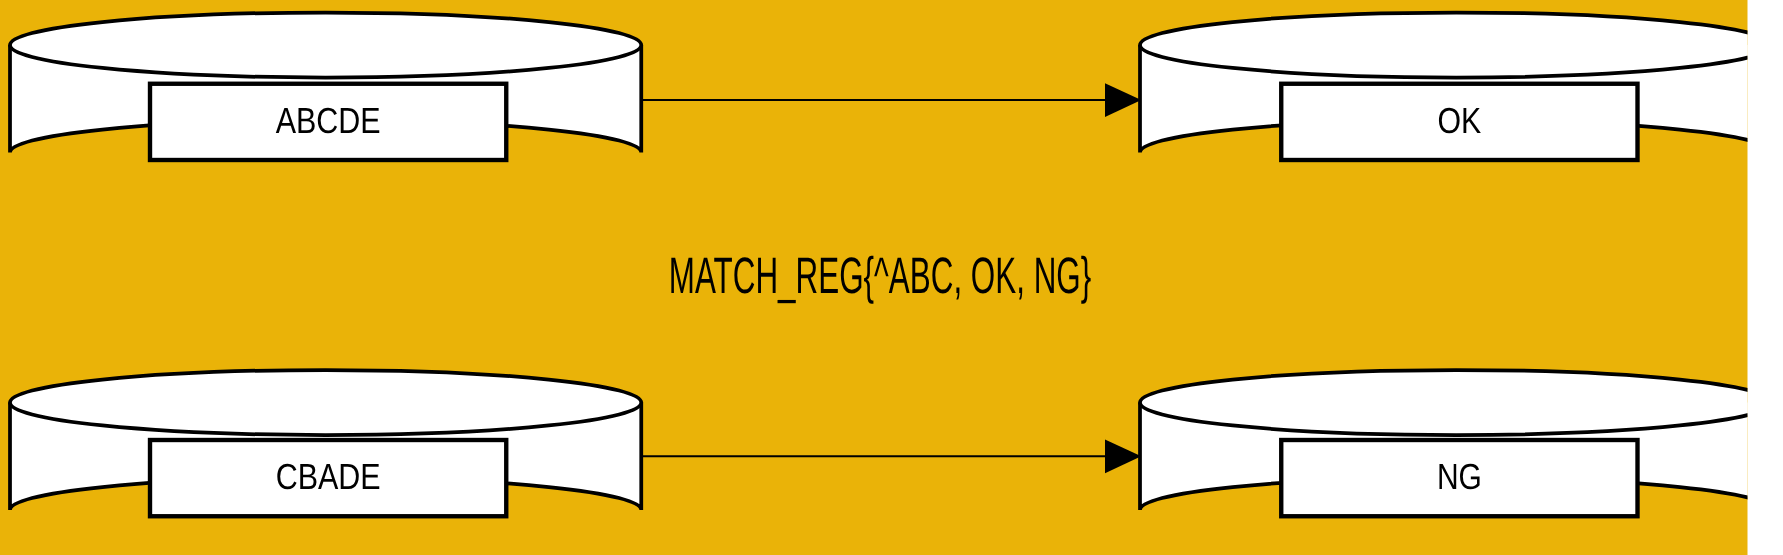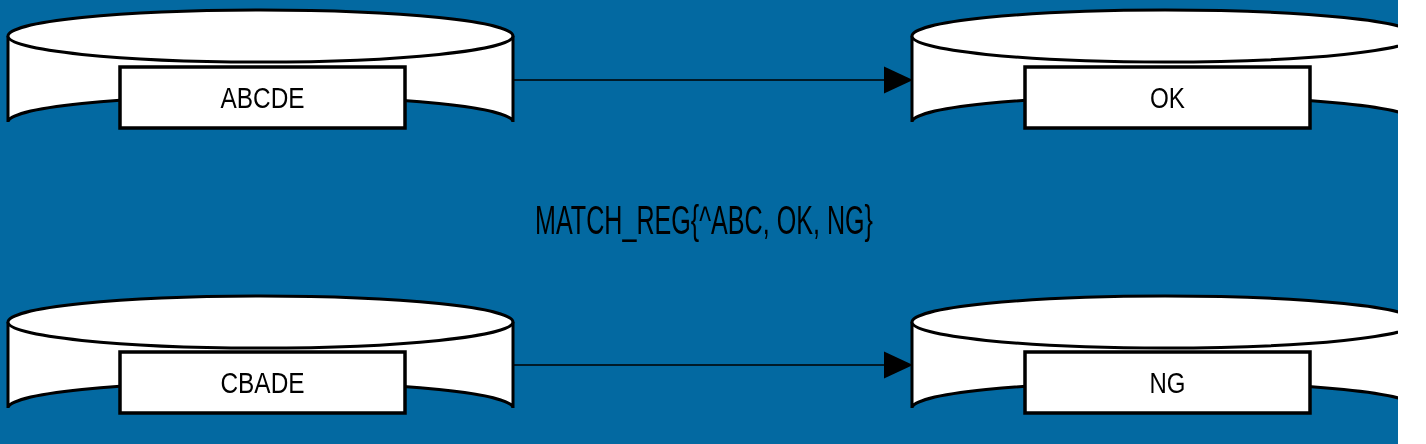--- a/index.html
+++ b/index.html
@@ -4,21 +4,21 @@
 <style>
   html, body {
     margin: 0;
     padding: 0;
     background: #ffffff;
   }
   .stage {
     position: relative;
     width: 1398px;
     height: 444px;
-    background: #0369a1;
+    background: #eab308;
     overflow: hidden;
   }
   svg {
     display: block;
   }
   .shape-stroke {
     fill: #ffffff;
     stroke: #000000;
   }
   .cyl-outline { stroke-width: 3; }

